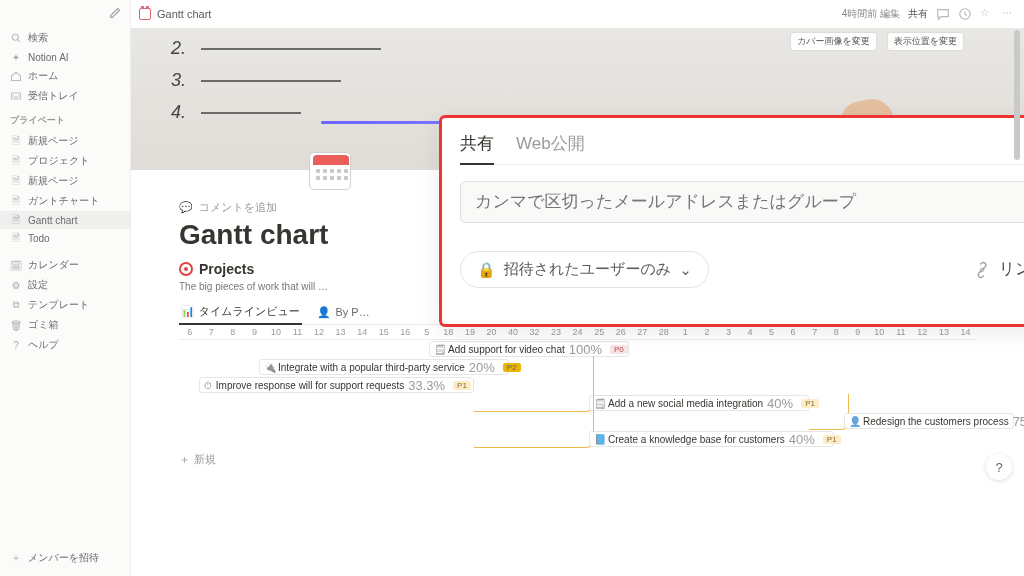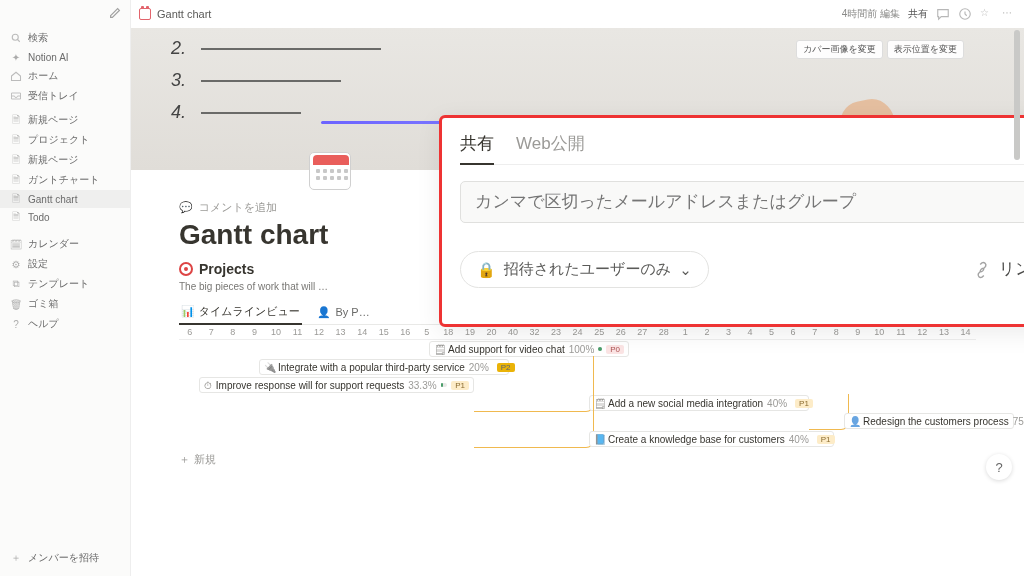--- a/index.html
+++ b/index.html
@@ -32,21 +32,21 @@
 
 
 .cover { height: 142px; background: linear-gradient(180deg,#e9e7e3 0%,#e0ddd8 100%); position: relative; overflow: hidden; }
 .cover .scribble { position:absolute; inset:0; }
 .cover .num { position:absolute; font-size: 18px; color:#444; font-style: italic; }
 .cover .wave { position:absolute; border-top: 2px solid #6a6a68; width: 180px; height: 1px; }
 .cover .underline { position:absolute; bottom: 46px; left:190px; width: 440px; height: 3px; background: linear-gradient(90deg,#6c63ff,#88f 60%,#3f3 90%); border-radius: 2px; }
 .cover .pen { position:absolute; right: 160px; bottom: 34px; width: 90px; height: 14px; background:#2a2a2a; border-radius: 7px 2px 2px 7px; }
 .cover .pen::after { content:''; position:absolute; left:-10px; top:3px; width:12px; height:8px; background:#888; border-radius:4px 0 0 4px; }
 .cover .hand { position:absolute; right: 128px; bottom: 10px; width: 55px; height: 60px; background:#e5bfa0; border-radius: 40% 40% 30% 30%; transform: rotate(-12deg); }
-.cover-tools { position:absolute; top: 12px; right: 60px; display:flex; gap:4px; }
+.cover-tools { position:absolute; top: 4px; right: 60px; display:flex; gap:10px; }
 .cover-tool { background: rgba(255,255,255,.92); border:1px solid #ddd; font-size:9px; padding:2px 6px; border-radius:3px; color:#555; }
 
 
 .page-icon { position: absolute; left: 178px; top: 146px; width: 48px; height: 48px; }
 .page-icon .cal-body { width:42px; height:38px; background:#fff; border:1px solid #d0d0d0; border-radius:5px; position:relative; top:6px; }
 .page-icon .cal-top { position:absolute; top:2px; left:3px; width:36px; height:10px; background:#e95e5b; border-radius:4px 4px 0 0; }
 .page-icon .cal-dots { position:absolute; top:16px; left:6px; display:grid; grid-template-columns:repeat(5,4px); gap:3px; }
 .page-icon .cal-dots span { width:4px; height:4px; background:#c8c8c8; border-radius:1px; }
 
 
@@ -71,21 +71,21 @@
 .month-label { width:60px; padding-left:2px; }
 .month-mid { flex:1; text-align:center; position:relative; }
 .day-row { display:flex; font-size:9px; color:#9b9a97; border-bottom:1px solid #eee; position:relative; }
 .day { flex:1; text-align:center; padding:2px 0; }
 
 
 .gantt { position:relative; font-size:10px; }
 .grow { position:relative; height:18px; }
 .gbar { position:absolute; top:1px; height:16px; background:#fff; border:1px solid #e6e6e4; border-radius:3px; display:flex; align-items:center; gap:4px; padding:0 4px; white-space:nowrap; }
 .gbar .task-icon { width:10px; height:10px; opacity:.65; }
-.pct { color:#9b9a97; font-size:10px; }
+.pct { color:#9b9a97; font-size:13px; }
 .pbar { width:24px; height:4px; background:#e9e9e7; border-radius:2px; position:relative; }
 .pbar::after { content:''; position:absolute; left:0; top:0; bottom:0; width:var(--p); background:#4a9d6a; border-radius:2px; }
 .tag { font-size:8px; border-radius:2px; padding:0 4px; color:#805b36; }
 .tag.p0 { background:#fbe4e4; color:#ad5353; }
 .tag.p1 { background:#fdecc8; color:#8a6b30; }
 .tag.p2 { background:#eab308; color:#5b6771;text-align:right; }
 .connector { position:absolute; border:1.5px solid #f0b94f; border-left:none; border-top:none; border-radius:0 0 8px 0; }
 .new-row { display:flex; align-items:center; gap:4px; color:#9b9a97; font-size:11px; padding:4px 0; }
 
 
@@ -144,20 +144,21 @@
       </div>
     <div class="sidebar-item">
         <span class="sb-icon">
           <svg viewBox="0 0 16 16">
             <path d="M2 4h12v8H2z M2 8h4l1 2h2l1-2h4" fill="none" stroke="#888" stroke-width="1.2"></path>
           </svg>
         </span>
         <span>受信トレイ</span>
       </div>
   </div>
+  <div class="sidebar-label-hdr">プライベート</div>
   <div class="sidebar-section">
     <div class="sidebar-item">
         <span class="sb-icon">🗎</span>
         <span>新規ページ</span>
       </div>
     <div class="sidebar-item">
         <span class="sb-icon">🗎</span>
         <span>プロジェクト</span>
       </div>
     <div class="sidebar-item">

